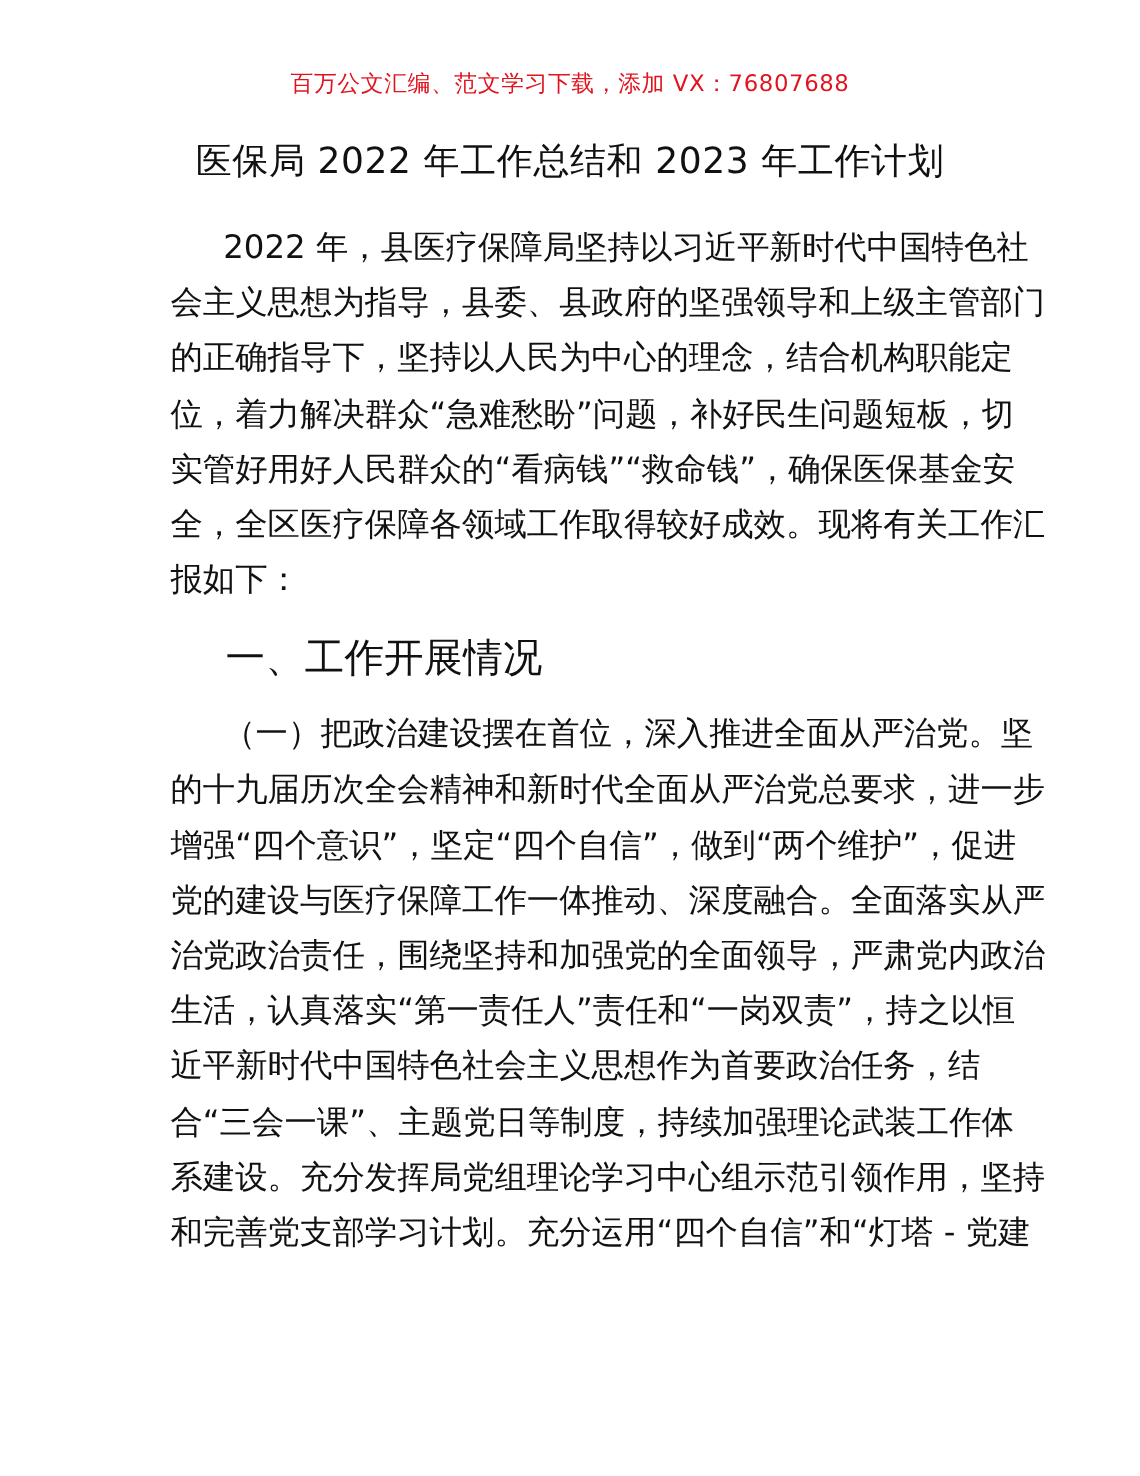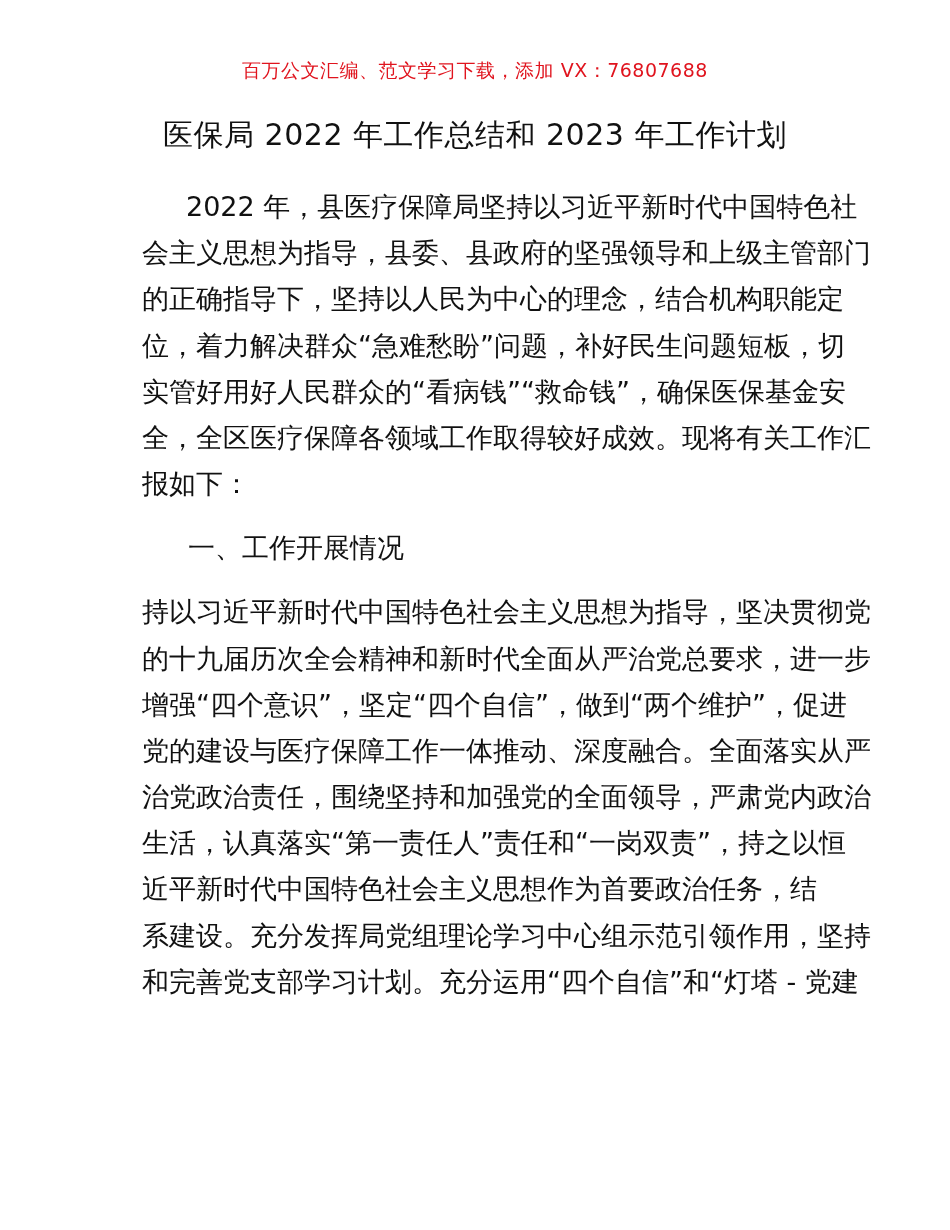--- a/index.html
+++ b/index.html
@@ -8,21 +8,21 @@
     .watermark { position: absolute; top: 56px; left: 0; width: 950px; text-align: center;
                  color: #e0141e; font-size: 19px; letter-spacing: 0.5px; line-height: 28px; }
     .title { position: absolute; top: 112px; left: 0; width: 950px; text-align: center;
              font-size: 30px; line-height: 46px; color: #111; letter-spacing: 0.5px; }
     .body { position: absolute; top: 152px; left: 142px; width: 670px; margin-top: 32px; }
     .line { display: block; font-size: 27px; line-height: 46.2px; height: 46.2px; white-space: nowrap;
             text-align: justify; text-align-last: justify; }
     .line.last { text-align-last: left; }
     .line.indent { padding-left: 44px; }
     .gap { display: block; height: 18px; }
-    .heading { display: block; font-size: 27px; line-height: 46px; padding-left: 46px; }
+    .heading { display: block; font-size: 33px; line-height: 46px; padding-left: 46px; }
   </style>
 </head>
 <body>
 
 <div class="watermark">百万公文汇编、范文学习下载，添加 VX：76807688</div>
 
 <div class="title">医保局 2022 年工作总结和 2023 年工作计划</div>
 
 <div class="body">
   <div>
@@ -33,23 +33,24 @@
     <span class="line">实管好用好人民群众的“看病钱”“救命钱”，确保医保基金安</span>
     <span class="line">全，全区医疗保障各领域工作取得较好成效。现将有关工作汇</span>
     <span class="line last">报如下：</span>
   </div>
 
   <span class="gap"></span>
   <span class="heading">一、工作开展情况</span>
   <span class="gap"></span>
 
   <div>
-    <span class="line">持以习近平新时代中国特色社会主义思想为指导，坚决贯彻党</span>
+    <span class="line indent">（一）把政治建设摆在首位，深入推进全面从严治党。坚</span>
     <span class="line">的十九届历次全会精神和新时代全面从严治党总要求，进一步</span>
     <span class="line">增强“四个意识”，坚定“四个自信”，做到“两个维护”，促进</span>
     <span class="line">党的建设与医疗保障工作一体推动、深度融合。全面落实从严</span>
     <span class="line">治党政治责任，围绕坚持和加强党的全面领导，严肃党内政治</span>
     <span class="line">生活，认真落实“第一责任人”责任和“一岗双责”，持之以恒</span>
     <span class="line">近平新时代中国特色社会主义思想作为首要政治任务，结</span>
+    <span class="line">合“三会一课”、主题党日等制度，持续加强理论武装工作体</span>
     <span class="line">系建设。充分发挥局党组理论学习中心组示范引领作用，坚持</span>
     <span class="line">和完善党支部学习计划。充分运用“四个自信”和“灯塔 - 党建</span>
   </div>
 </div>
 
 </body></html>

